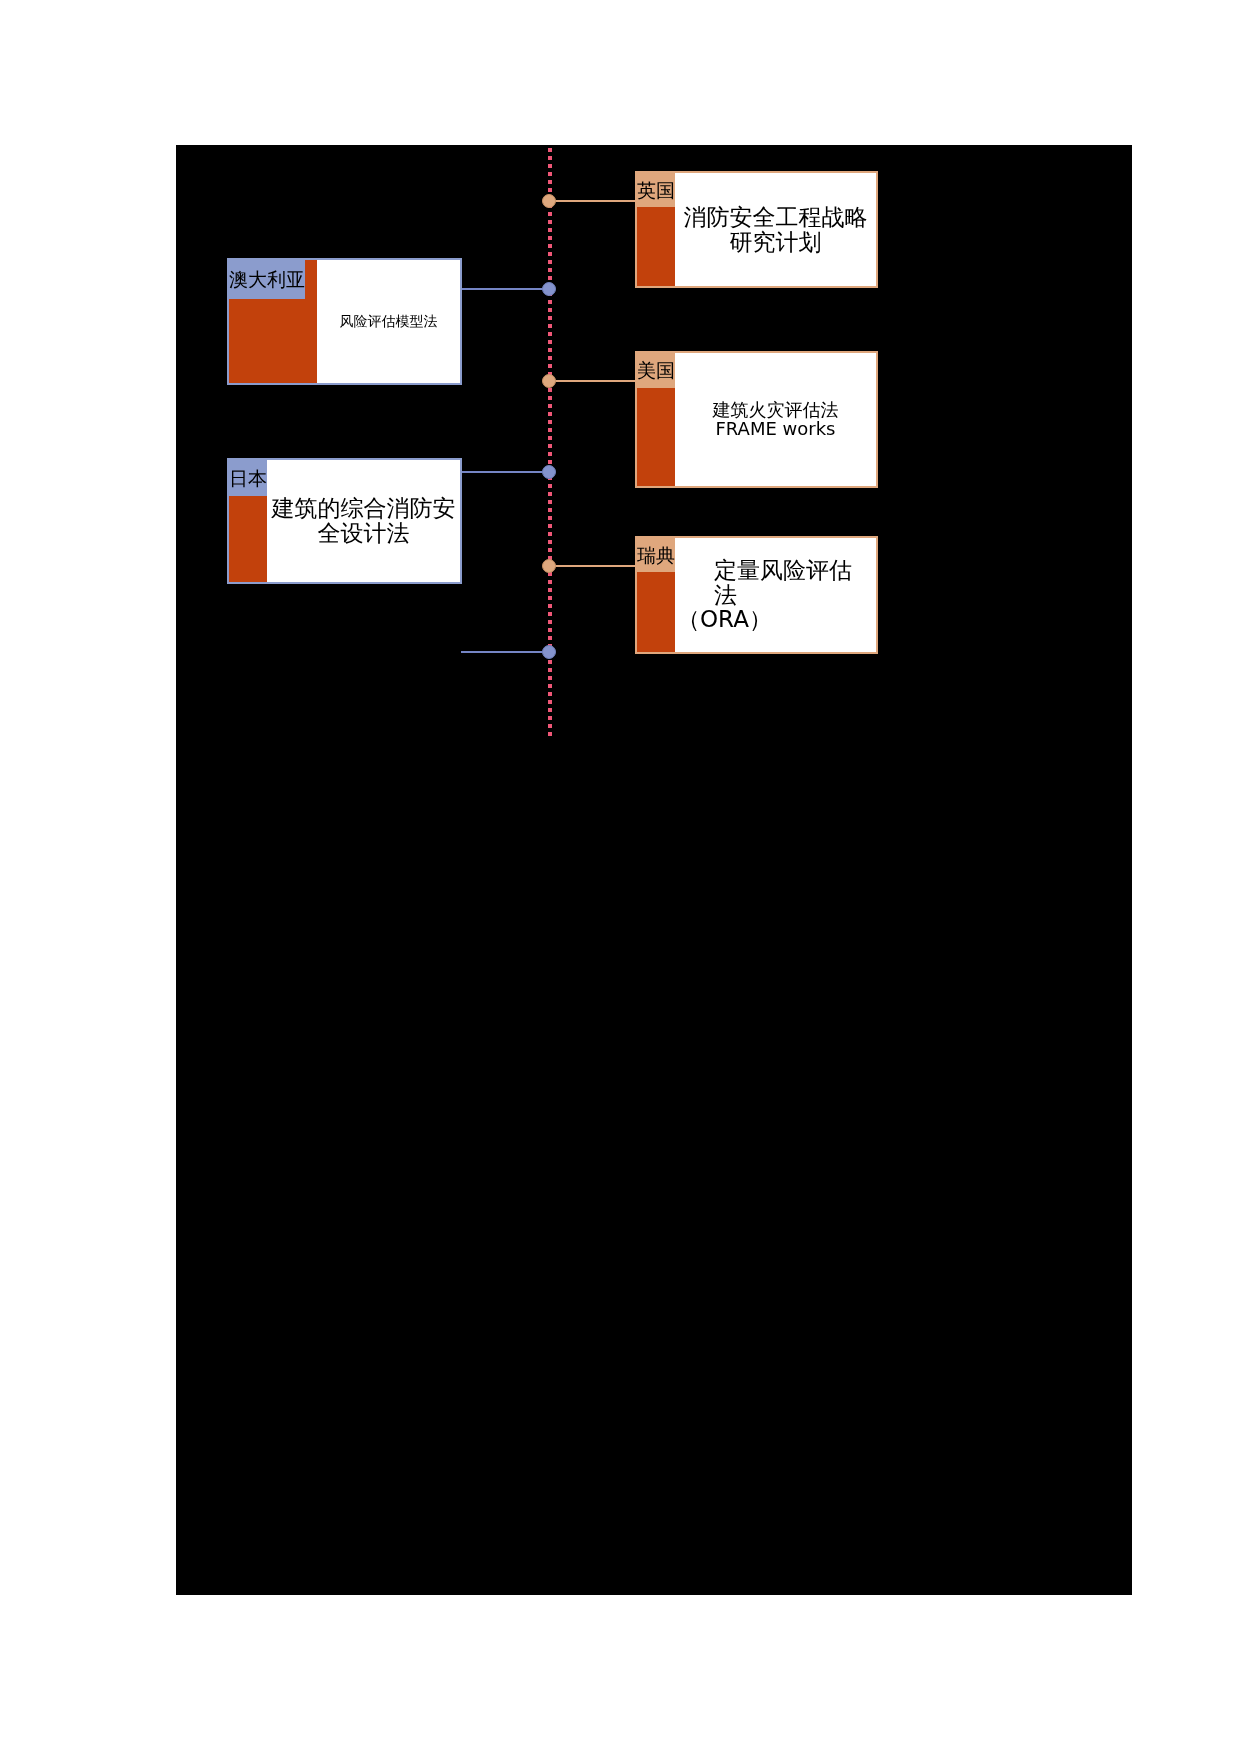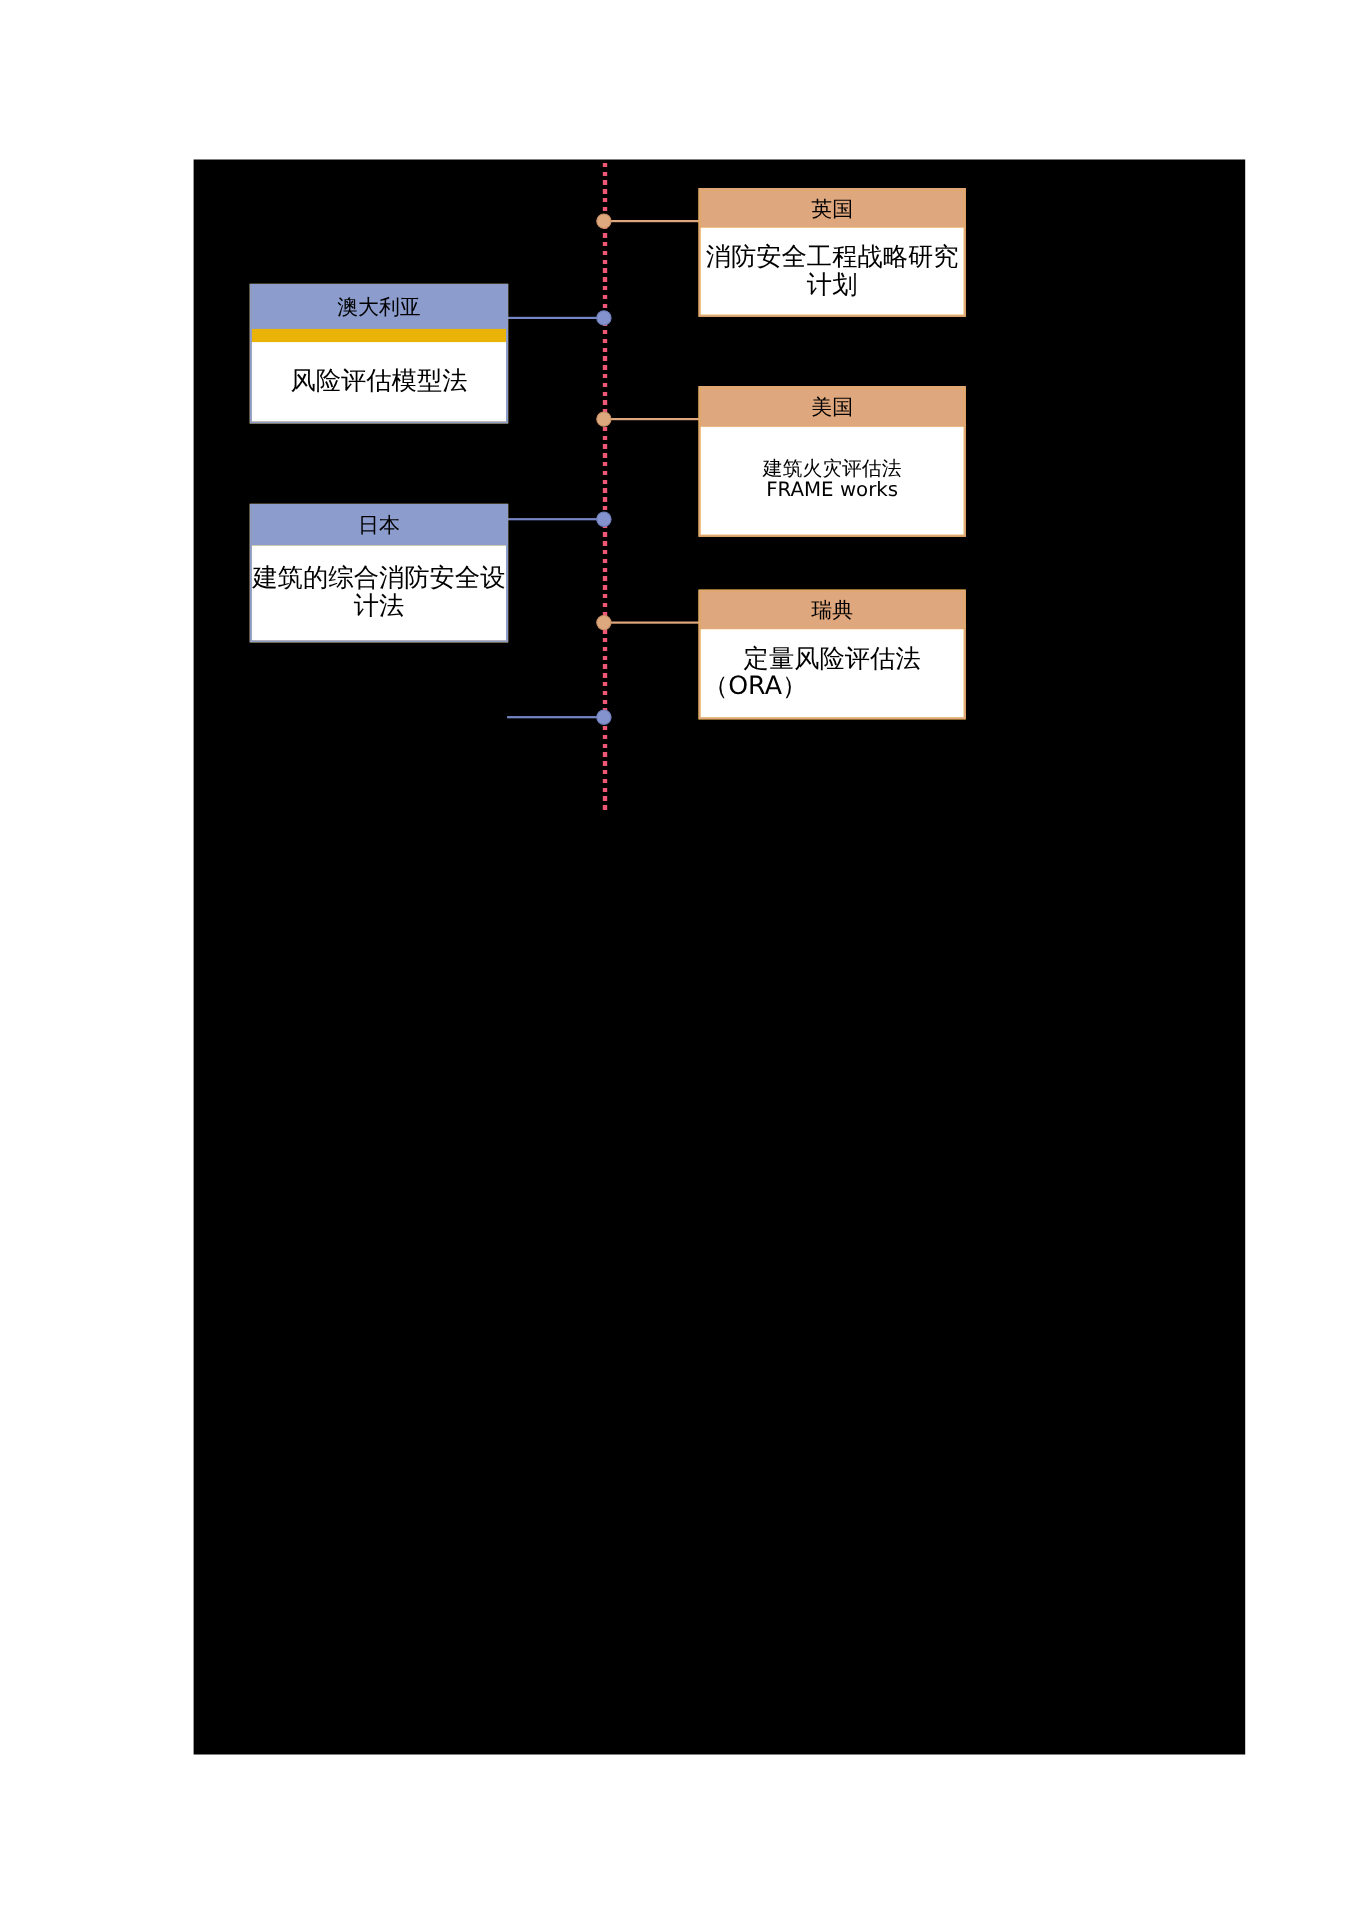--- a/index.html
+++ b/index.html
@@ -28,22 +28,22 @@
   .connector.tan{background:#dfa77d;}
   .node{
     position:absolute;width:14px;height:14px;border-radius:50%;
     box-sizing:border-box;
   }
   .node.blue{background:#8493cd;border:1px solid #6f7fbb;}
   .node.tan{background:#dea87e;border:1px solid #c99064;}
   .box{
     position:absolute;
     box-sizing:border-box;
-    background:#eab308;
-    display:flex;flex-direction:column;justify-content:center;
+    background:#c2410c;
+    display:flex;flex-direction:row;justify-content:center;
   }
   .box.blue{border:2px solid #8b9ccd;}
   .box.tan{border:2px solid #dfa77d;}
   .box-header{
     flex:0 0 auto;
     display:flex;align-items:center;justify-content:center;
     font-size:19px;line-height:1;color:#000;
   }
   .box.blue .box-header{background:#8b9ccd;}
   .box.tan .box-header{background:#dfa77d;}
@@ -51,21 +51,21 @@
     flex:1 1 auto;
     display:flex;flex-direction:column;justify-content:center;
     font-size:23px;line-height:1.08;
     background:#ffffff;
   }
   .box-body.center{align-items:center;text-align:center;}
   .box-body.indent{align-items:stretch;text-align:left;padding:0 2px;}
   .box-body.indent .line1{padding-left:37px;}
   .box-body.indent .line2{padding-left:0;}
   .serif{font-family:"Liberation Serif","DejaVu Serif",serif;}
-  .fs17{font-size:23px;}
+  .fs17{font-size:14px;}
   .fs18{font-size:18px;line-height:1.05;}
 </style>
 </head>
 <body>
 
 <div class="page">
 
   <div class="canvas"></div>
 
   <div class="timeline"></div>

